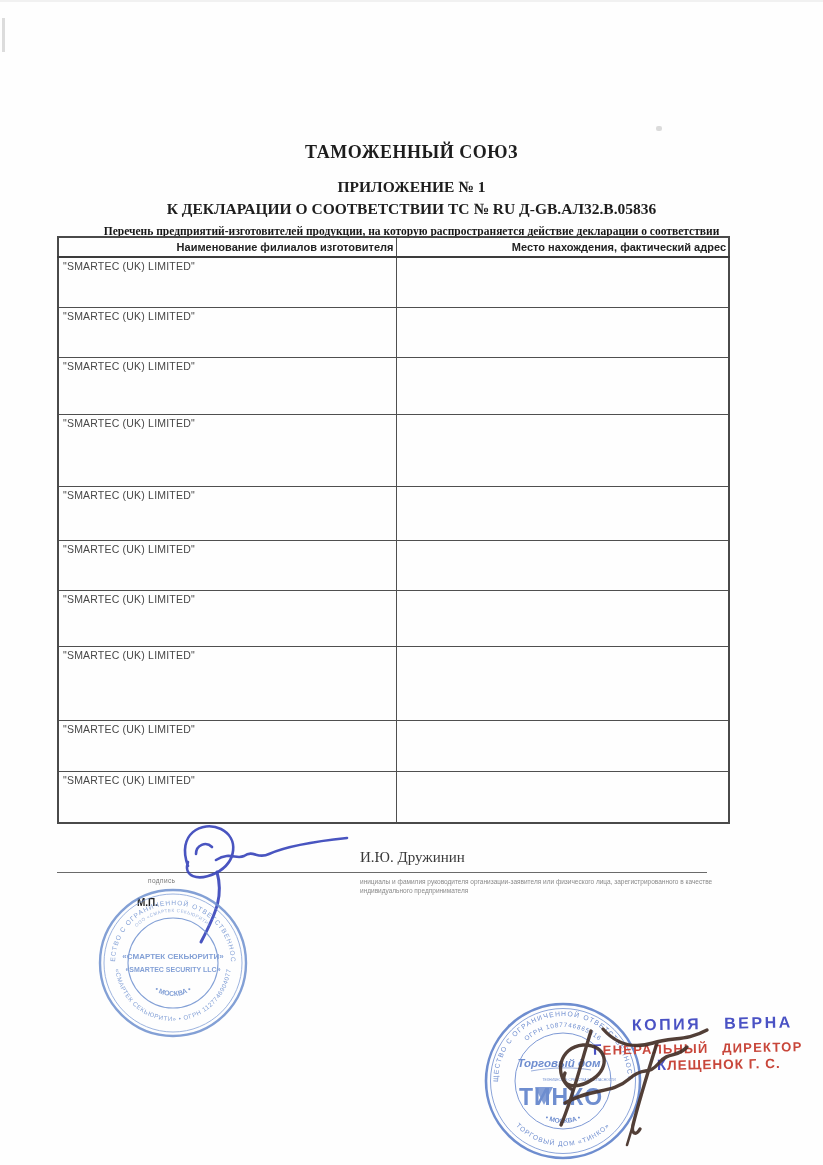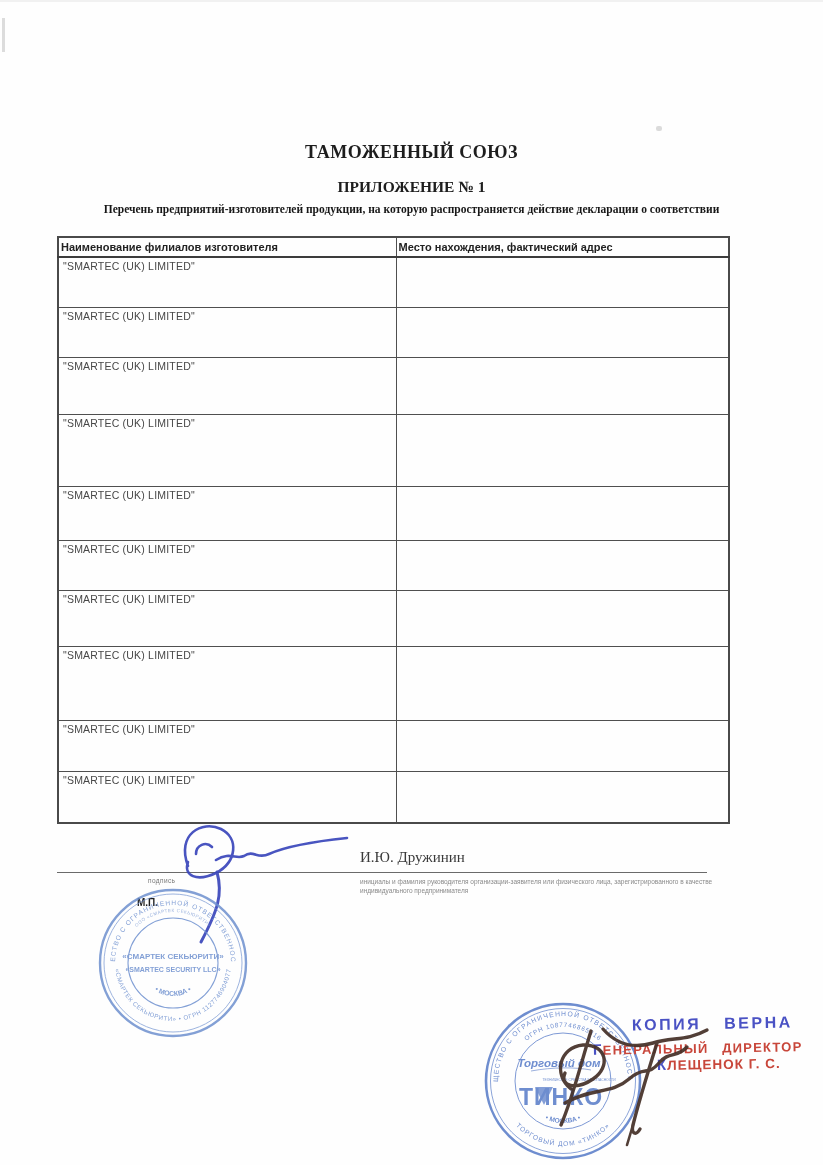--- a/index.html
+++ b/index.html
@@ -20,21 +20,21 @@
   .title-2{font-size:15.5px;margin-top:15px;}
   .title-3{font-size:15.5px;margin-top:4px;}
   .subtitle{font-size:11.5px;margin:6px auto 0;width:640px;line-height:1.25;color:#171717;}
 
   
   .doc-table{position:absolute;left:57px;top:236px;width:671px;border-collapse:collapse;table-layout:fixed;}
   .doc-table th,.doc-table td{border:1px solid #4f4f4f;}
   .doc-table{border:2px solid #4a4a4a;}
   .doc-table th{
     height:16px;font-size:11px;font-weight:bold;color:#222;
-    text-align:left;vertical-align:middle;padding:1px 2px;
+    text-align:right;vertical-align:middle;padding:1px 2px;
     border-bottom:2px solid #3c3c3c;
   }
   .doc-table td{
     vertical-align:top;text-align:left;padding:2px 4px;
     font-size:10.5px;color:#474747;letter-spacing:.2px;
   }
   .col-name{width:338px;}
   .col-addr{width:333px;}
 
   
@@ -68,20 +68,21 @@
 
 <div class="page">
 
   <div class="edge-top"></div>
   <div class="speck-left"></div>
   <div class="speck-dot"></div>
 
   <div class="titles">
     <div class="title-1">ТАМОЖЕННЫЙ СОЮЗ</div>
     <div class="title-2">ПРИЛОЖЕНИЕ № 1</div>
+    <div class="title-3">К ДЕКЛАРАЦИИ О СООТВЕТСТВИИ ТС № RU Д-GB.АЛ32.В.05836</div>
     <div class="subtitle">Перечень предприятий-изготовителей продукции, на которую распространяется действие декларации о соответствии</div>
   </div>
 
   <table class="doc-table">
     <colgroup>
         <col class="col-name">
         <col class="col-addr">
       </colgroup>
     <thead>
       <tr>

